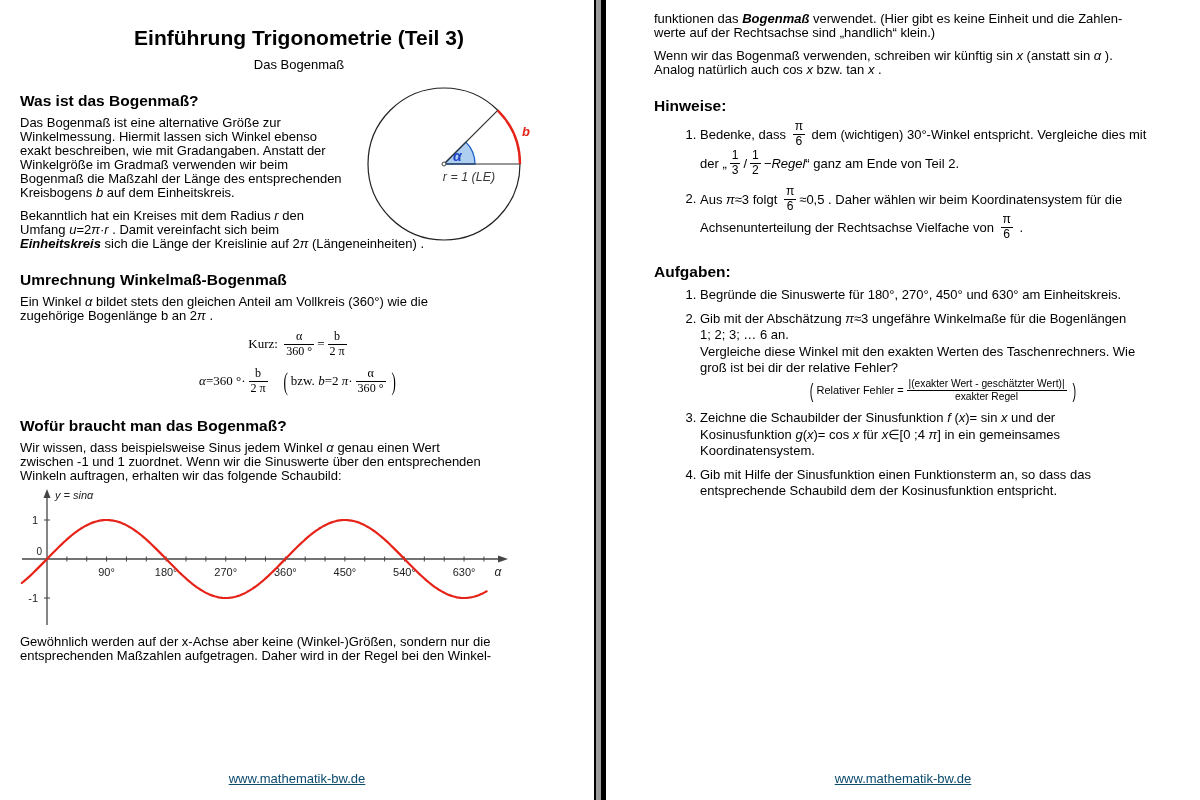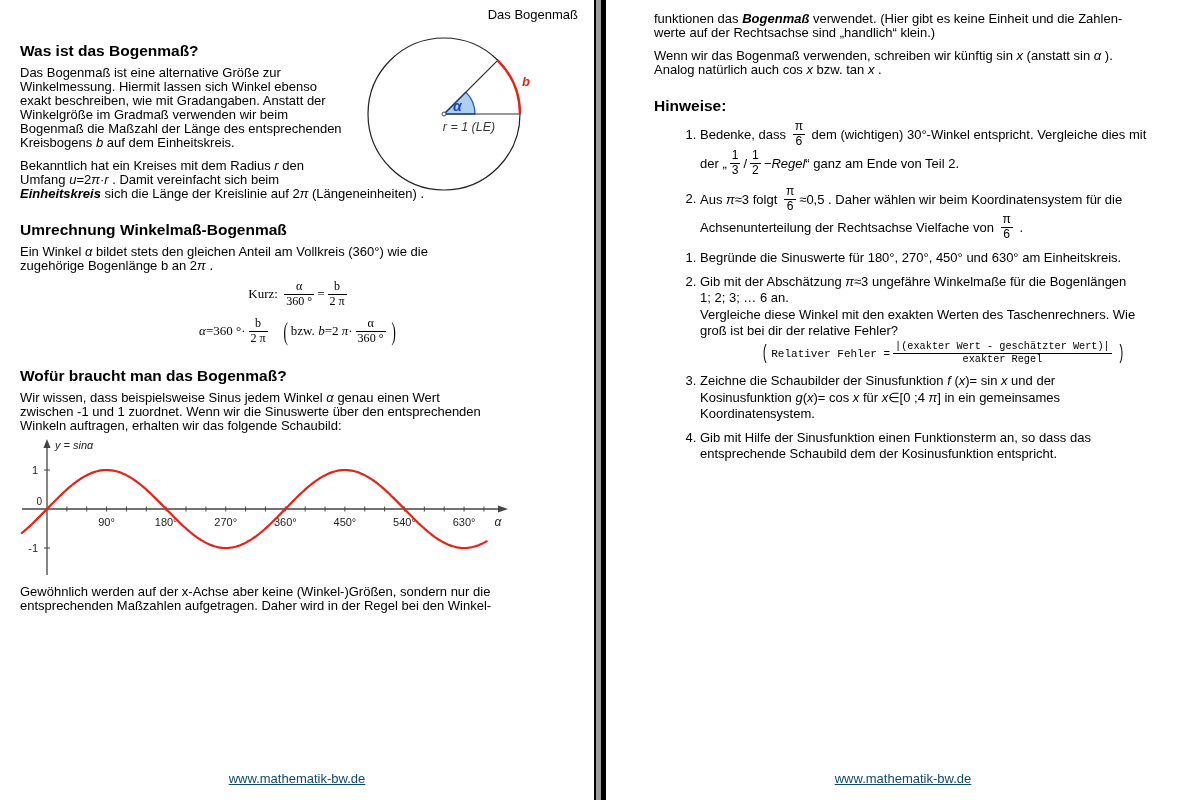--- a/index.html
+++ b/index.html
@@ -3,47 +3,48 @@
 <meta charset="utf-8">
 <style>
   html,body{margin:0;padding:0;background:#fff;}
   body{width:1200px;height:800px;font-family:"Liberation Sans",sans-serif;color:#000;position:relative;overflow:hidden;}
   .page{position:absolute;top:0;height:800px;background:#fff;}
   .page-left{left:0;width:594px;}
   .spine{position:absolute;left:594px;top:0;width:12px;height:800px;background:#9b9b9b;border-left:2px solid #000;border-right:5px solid #000;box-sizing:border-box;}
   .page-right{left:606px;width:594px;box-sizing:border-box;padding:12px 14px 0 48px;}
   .inner-left{padding:0 16px 0 20px;}
   .doc-title{text-align:center;font-size:21px;font-weight:bold;margin:26px 0 0 0;}
-  .doc-subtitle{text-align:right;font-size:13px;margin-top:7px;}
+  .doc-subtitle{text-align:center;font-size:13px;margin-top:7px;}
   h2.sec{font-size:15.5px;font-weight:bold;margin:20px 0 6px 0;}
   p.body{font-size:13px;line-height:14px;margin:0 0 0 0;}
   p.mt{margin-top:9px;}
   i{font-style:italic;}
   .bi{font-weight:bold;font-style:italic;}
   .formula{text-align:center;font-size:13px;margin:8px 0 6px 0;font-family:Liberation Serif, serif;}
-  .formula-small{text-align:center;font-size:11px;margin:2px 0 4px 0;font-family:Liberation Mono, monospace;}
+  .formula-small{text-align:center;font-size:11px;margin:2px 0 4px 0;}
   .frac{display:inline-block;vertical-align:middle;text-align:center;line-height:1.15;font-size:0.93em;margin:0 3px;position:relative;top:-1px;}
   .frac .num{display:block;border-bottom:1px solid #000;padding:0 2px;}
   .frac .den{display:block;padding:0 2px;}
   .bigparen{display:inline-block;transform:scaleY(1.9);font-weight:100;margin:0 3px;vertical-align:middle;}
   .s1{position:relative;}
   .p-narrow{width:358px;}
   .circle-fig{position:absolute;top:-8px;right:2px;width:212px;height:160px;}
   .sine-fig{margin:4px 0 0 0;width:520px;height:148px;}
   ol.num{margin:4px 0 0 0;padding-left:46px;}
   ol.num li{font-size:13px;line-height:16.5px;margin-bottom:7px;}
   .footer{position:absolute;bottom:14px;left:0;width:100%;text-align:center;font-size:13px;}
   .footer a{color:#0c4a6e;text-decoration:underline;}
   svg text{font-family:"Liberation Sans",sans-serif;}
 </style>
 </head>
 <body>
 
 <div class="page page-left">
   <div class="inner-left">
+    <div class="doc-title">Einführung Trigonometrie (Teil 3)</div>
     <div class="doc-subtitle">Das Bogenmaß</div>
 
     <div class="s1">
       <h2 class="sec">Was ist das Bogenmaß?</h2>
       <p class="body p-narrow">Das Bogenmaß ist eine alternative Größe zur<br>Winkelmessung. Hiermit lassen sich Winkel ebenso<br>exakt beschreiben, wie mit Gradangaben. Anstatt der<br>Winkelgröße im Gradmaß verwenden wir beim<br>Bogenmaß die Maßzahl der Länge des entsprechenden<br>Kreisbogens <i>b</i> auf dem Einheitskreis.</p>
       <p class="body mt">Bekanntlich hat ein Kreises mit dem Radius <i>r</i> den<br>Umfang  <i>u</i>=2<i>π·r</i> . Damit vereinfacht sich beim<br><span class="bi">Einheitskreis</span> sich die Länge der Kreislinie auf  2<i>π</i> (Längeneinheiten) .</p>
 
       <div class="circle-fig">
         <svg width="212" height="160" viewBox="0 0 212 160">
           <circle cx="80" cy="80" r="76" fill="none" stroke="#222" stroke-width="1.2"></circle>
@@ -125,20 +126,21 @@
 <div class="page page-right">
   <p class="body">funktionen das <span class="bi">Bogenmaß</span> verwendet. (Hier gibt es keine Einheit und die Zahlen-<br>werte auf der Rechtsachse sind „handlich“ klein.)</p>
   <p class="body mt">Wenn wir das Bogenmaß verwenden, schreiben wir künftig  sin <i>x</i>  (anstatt  sin <i>α</i> ).<br>Analog natürlich auch  cos <i>x</i>  bzw.  tan <i>x</i> .</p>
 
   <h2 class="sec">Hinweise:</h2>
   <ol class="num">
     <li>Bedenke, dass  <span class="frac"><span class="num">π</span><span class="den">6</span></span>  dem (wichtigen) 30°-Winkel entspricht. Vergleiche dies mit<br>der „<span class="frac"><span class="num">1</span><span class="den">3</span></span>/<span class="frac"><span class="num">1</span><span class="den">2</span></span><i>−Regel</i>“ ganz am Ende von Teil 2.</li>
     <li>Aus  <i>π</i>≈3  folgt  <span class="frac"><span class="num">π</span><span class="den">6</span></span>≈0,5 . Daher wählen wir beim Koordinatensystem für die<br>Achsenunterteilung der Rechtsachse Vielfache von  <span class="frac"><span class="num">π</span><span class="den">6</span></span> .</li>
   </ol>
 
+  <h2 class="sec">Aufgaben:</h2>
   <ol class="num">
     <li>Begründe die Sinuswerte für 180°, 270°, 450° und 630° am Einheitskreis.</li>
     <li>
       <span>Gib mit der Abschätzung  <i>π</i>≈3  ungefähre Winkelmaße für die Bogenlängen<br>1; 2; 3; … 6 an.<br>Vergleiche diese Winkel mit den exakten Werten des Taschenrechners. Wie<br>groß ist bei dir der relative Fehler?</span>
       <div class="formula-small"><span class="bigparen">(</span>Relativer Fehler =<span class="frac"><span class="num">|(exakter Wert - geschätzter Wert)|</span><span class="den">exakter Regel</span></span><span class="bigparen">)</span></div>
     </li>
     <li>Zeichne die Schaubilder der Sinusfunktion  <i>f</i> (<i>x</i>)= sin <i>x</i>  und der<br>Kosinusfunktion  <i>g</i>(<i>x</i>)= cos <i>x</i>  für  <i>x</i>∈[0 ;4 <i>π</i>]  in ein gemeinsames<br>Koordinatensystem.</li>
     <li>Gib mit Hilfe der Sinusfunktion einen Funktionsterm an, so dass das<br>entsprechende Schaubild dem der Kosinusfunktion entspricht.</li>
   </ol>
 

